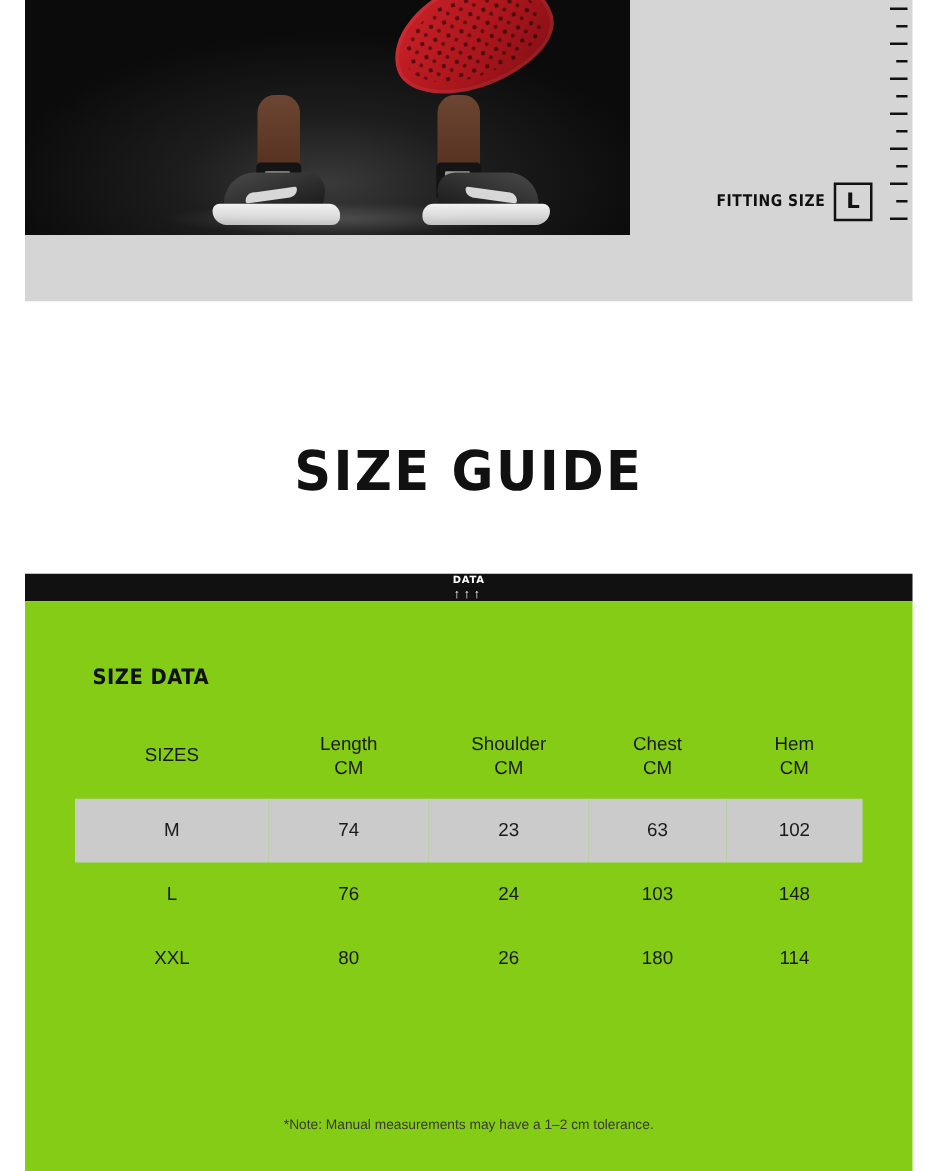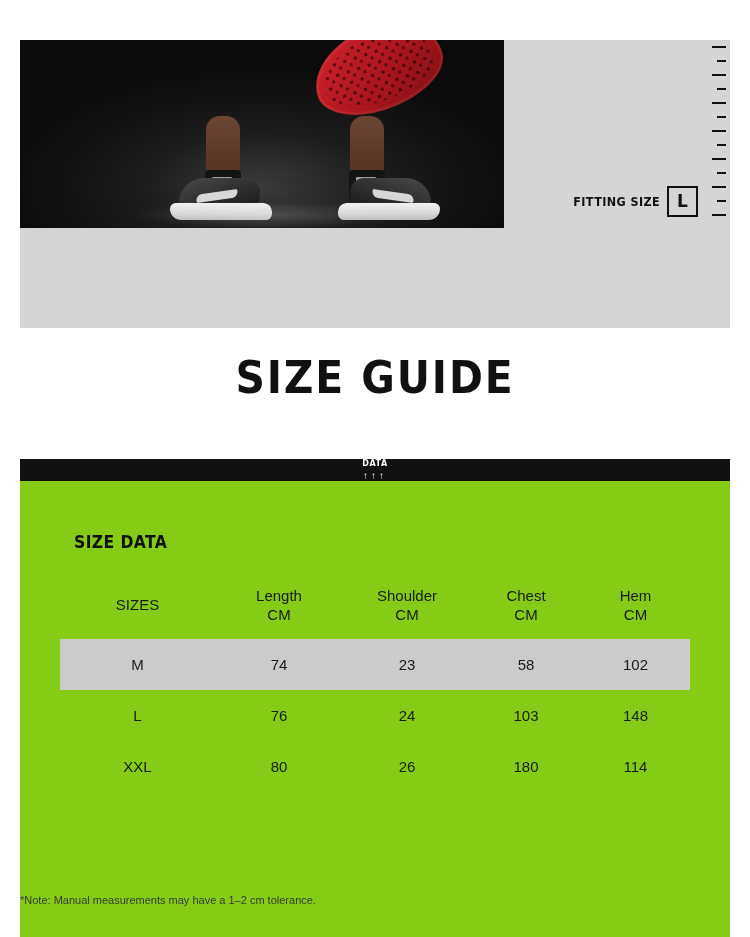--- a/index.html
+++ b/index.html
@@ -19,23 +19,22 @@
     height: 937px;
     background: #ffffff;
   }
 
   
   .hero {
     position: absolute;
     left: 20px;
     top: 0;
     width: 710px;
-    height: 288px;
+    height: 241px;
     background: #d5d5d5;
-    margin-top: 40px;
   }
   .hero-photo {
     position: absolute;
     left: 0;
     top: 0;
     width: 484px;
     height: 188px;
     background:
       radial-gradient(ellipse 260px 120px at 50% 78%, #3a3a3a 0%, #1d1d1d 45%, #0b0b0b 100%),
       #0a0a0a;
@@ -283,21 +282,21 @@
   table.size-table col.c1 { width: 128px; }
   table.size-table col.c2 { width: 128px; }
   table.size-table col.c3 { width: 110px; }
   table.size-table col.c4 { width: 109px; }
 
   .note {
     position: absolute;
     left: 0;
     top: 413px;
     width: 710px;
-    text-align: left;
+    text-align: center;
     font-size: 11px;
     color: #3a3a3a;
   }
 </style>
 </head>
 <body>
 
 <div class="page">
 
   <div class="hero">
@@ -386,21 +385,21 @@
             <span>Hem</span><br>
             <span>CM</span>
           </th>
         </tr>
       </thead>
       <tbody>
         <tr class="alt">
           <td>M</td>
           <td>74</td>
           <td>23</td>
-          <td>58</td>
+          <td>63</td>
           <td>102</td>
         </tr>
         <tr>
           <td>L</td>
           <td>76</td>
           <td>24</td>
           <td>103</td>
           <td>148</td>
         </tr>
         <tr>

